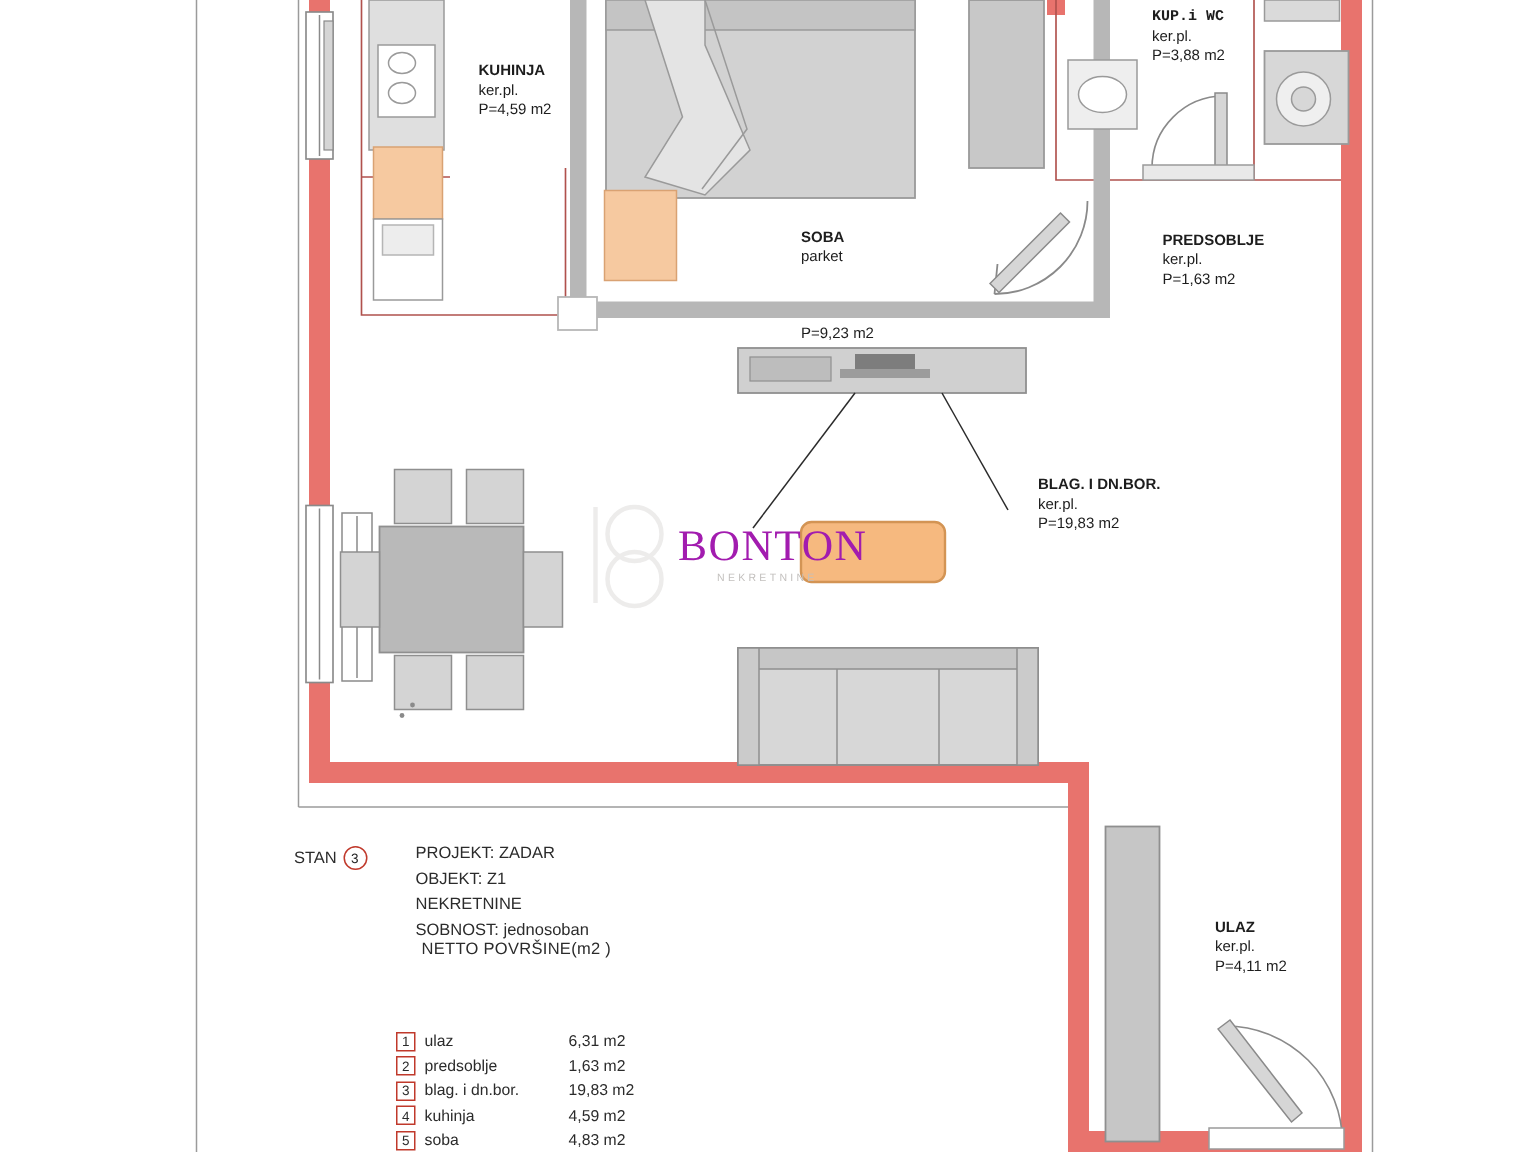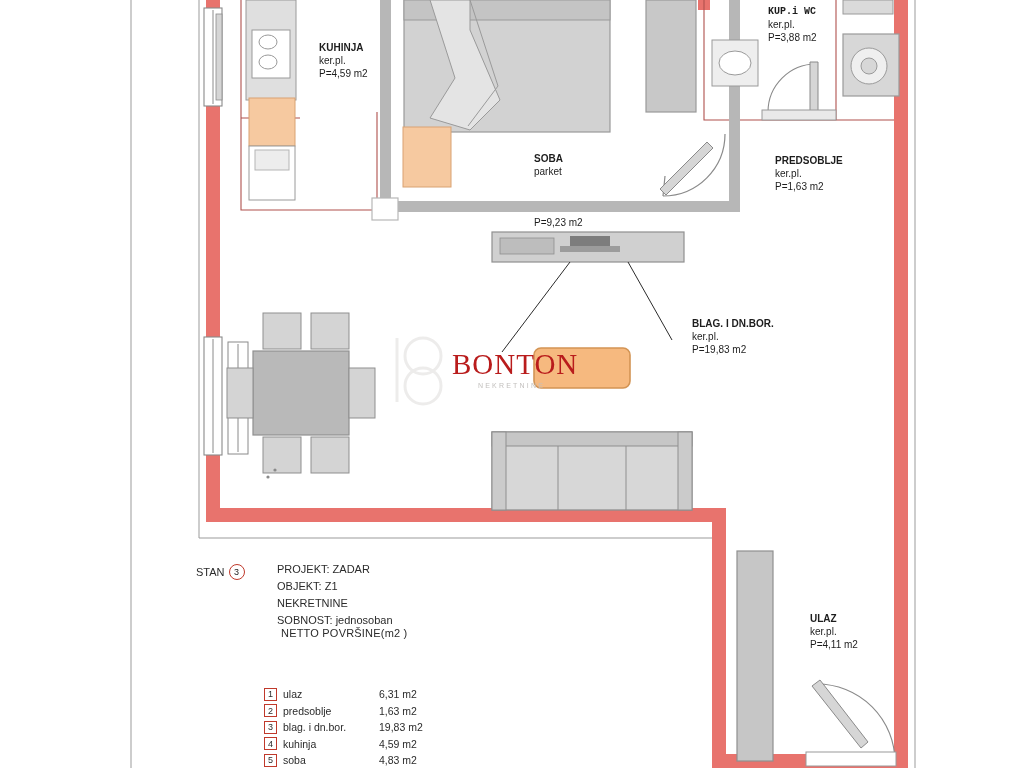--- a/index.html
+++ b/index.html
@@ -93,21 +93,21 @@
     height: 80px;
     opacity: .33;
     pointer-events: none;
   }
   .wm-text {
     position: absolute;
     left: 452px;
     top: 348px;
     font-size: 29px;
     letter-spacing: 1px;
-    color: #b91c1c;
+    color: #a21caf;
     font-family: "Liberation Serif", serif;
   }
   .wm-sub {
     position: absolute;
     left: 478px;
     top: 382px;
     font-size: 7px;
     letter-spacing: 2.2px;
     color: #c3c0be;
   }

